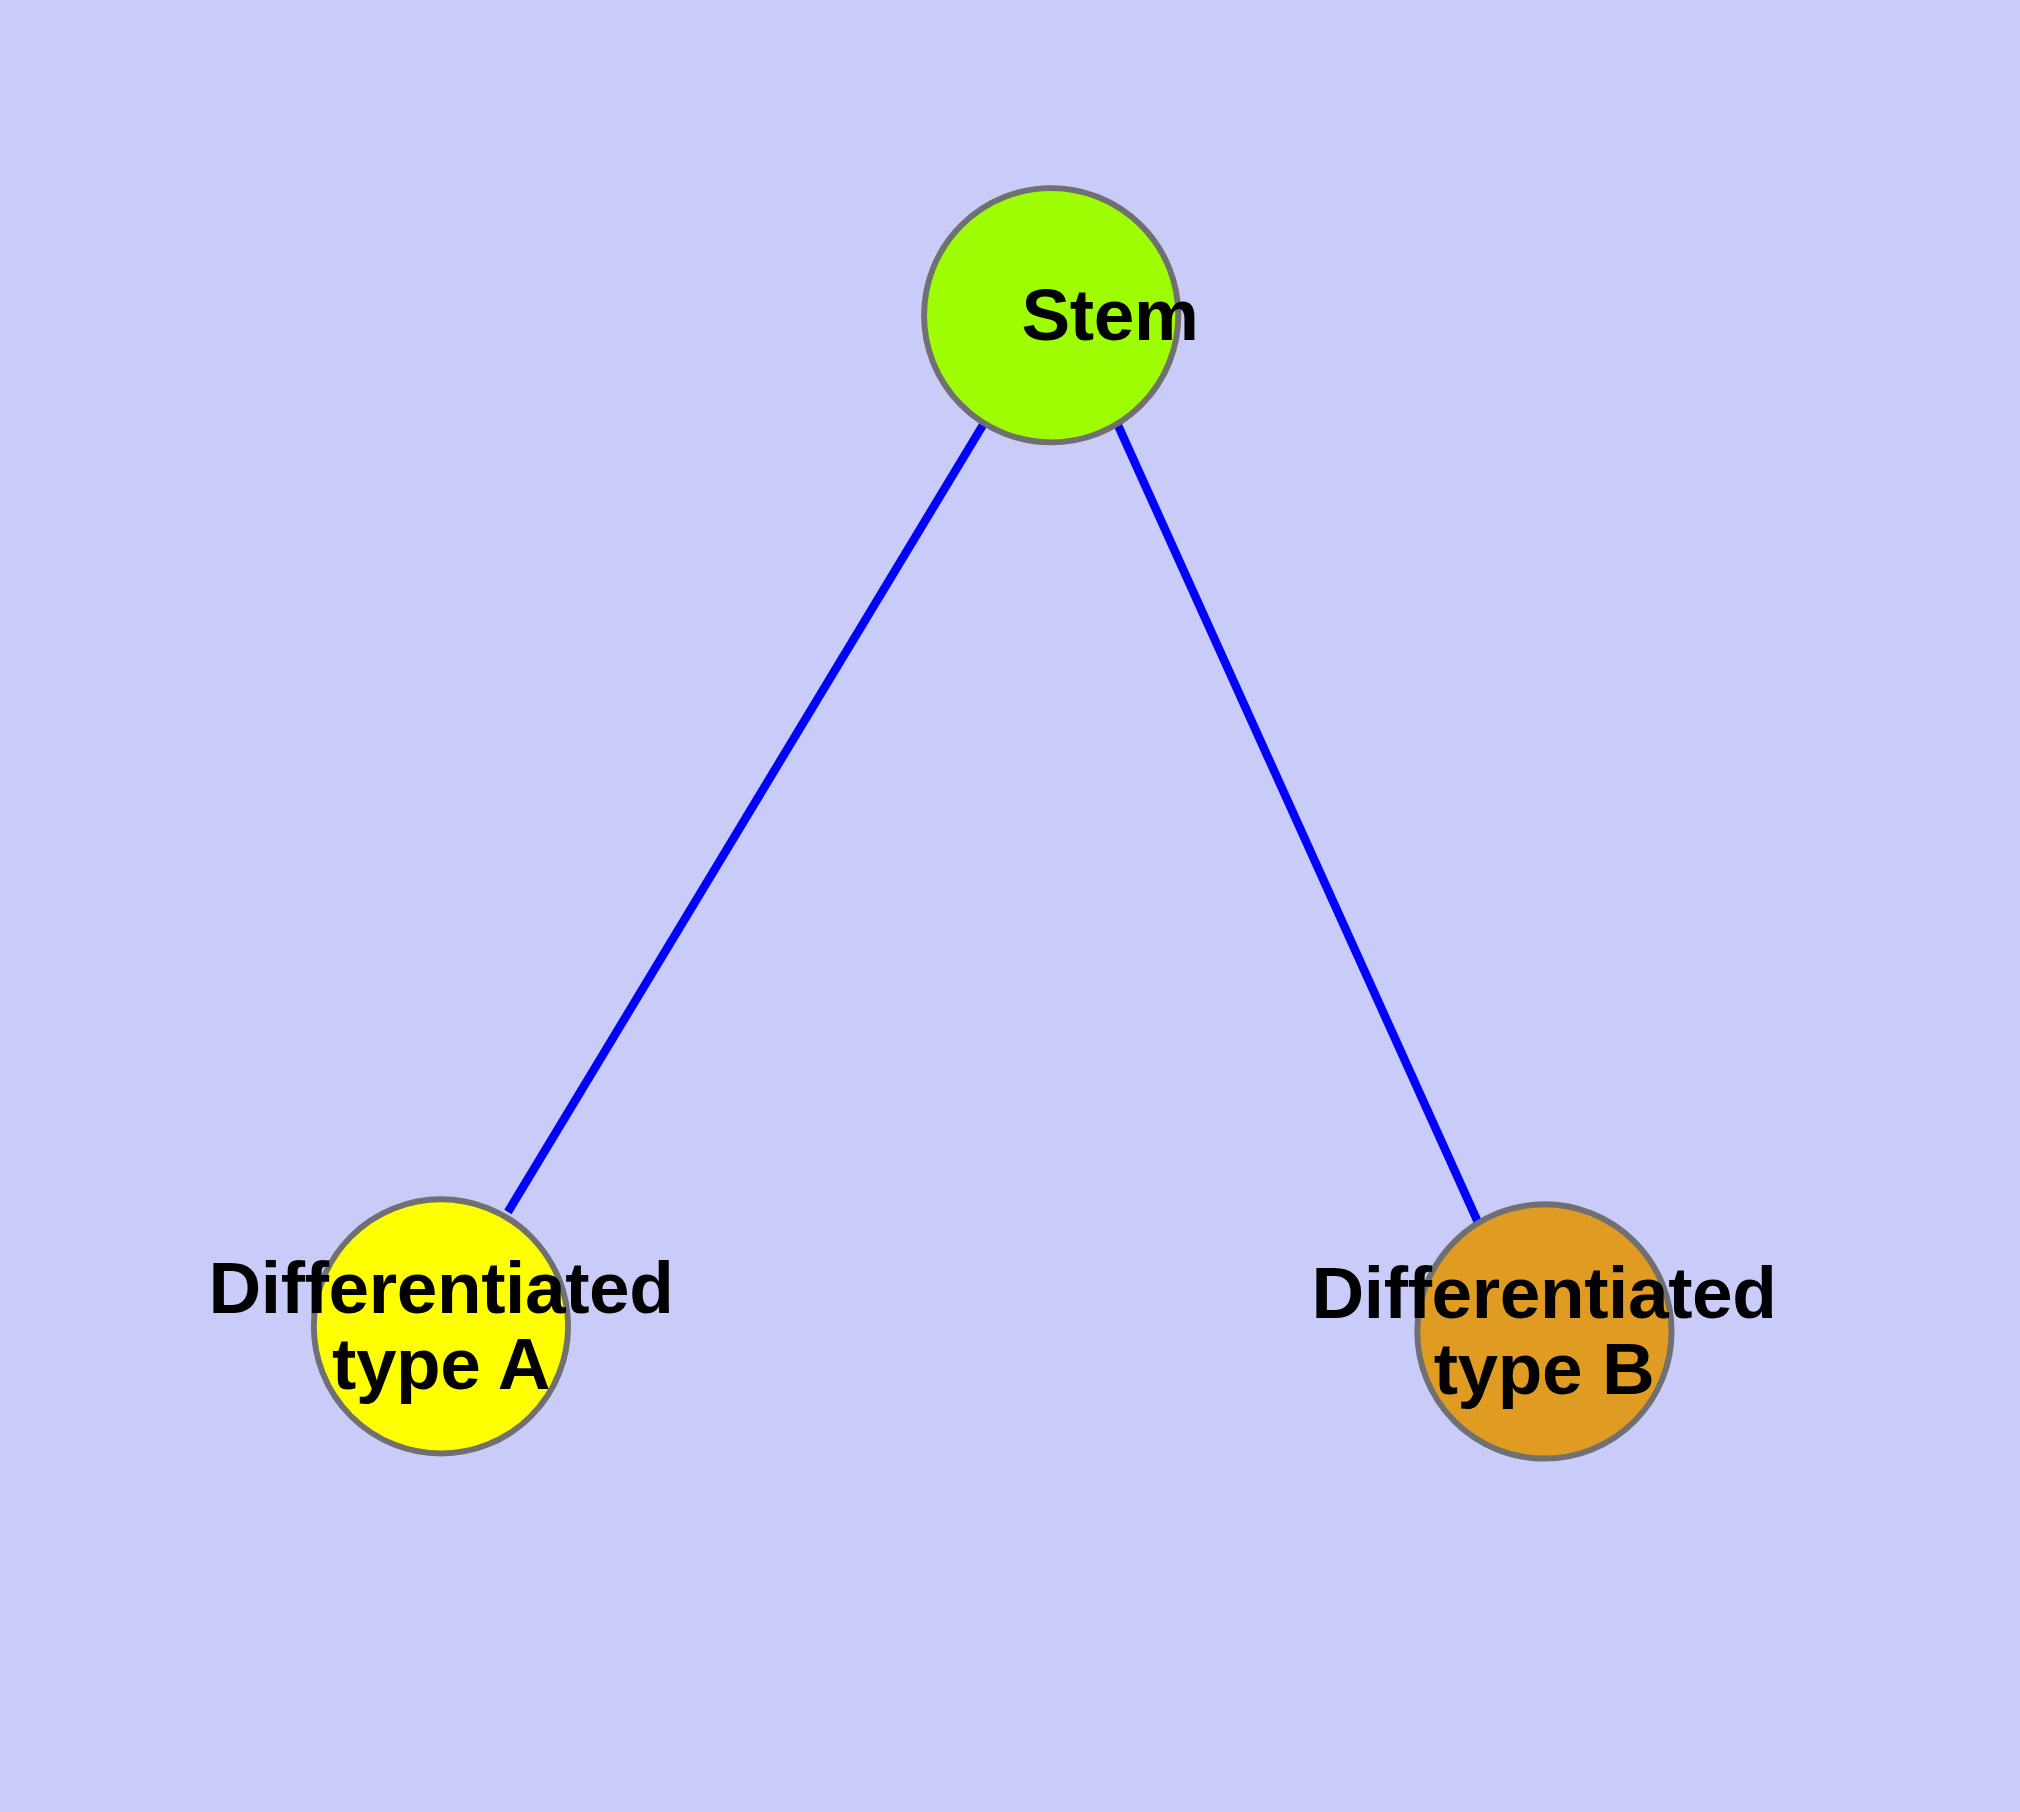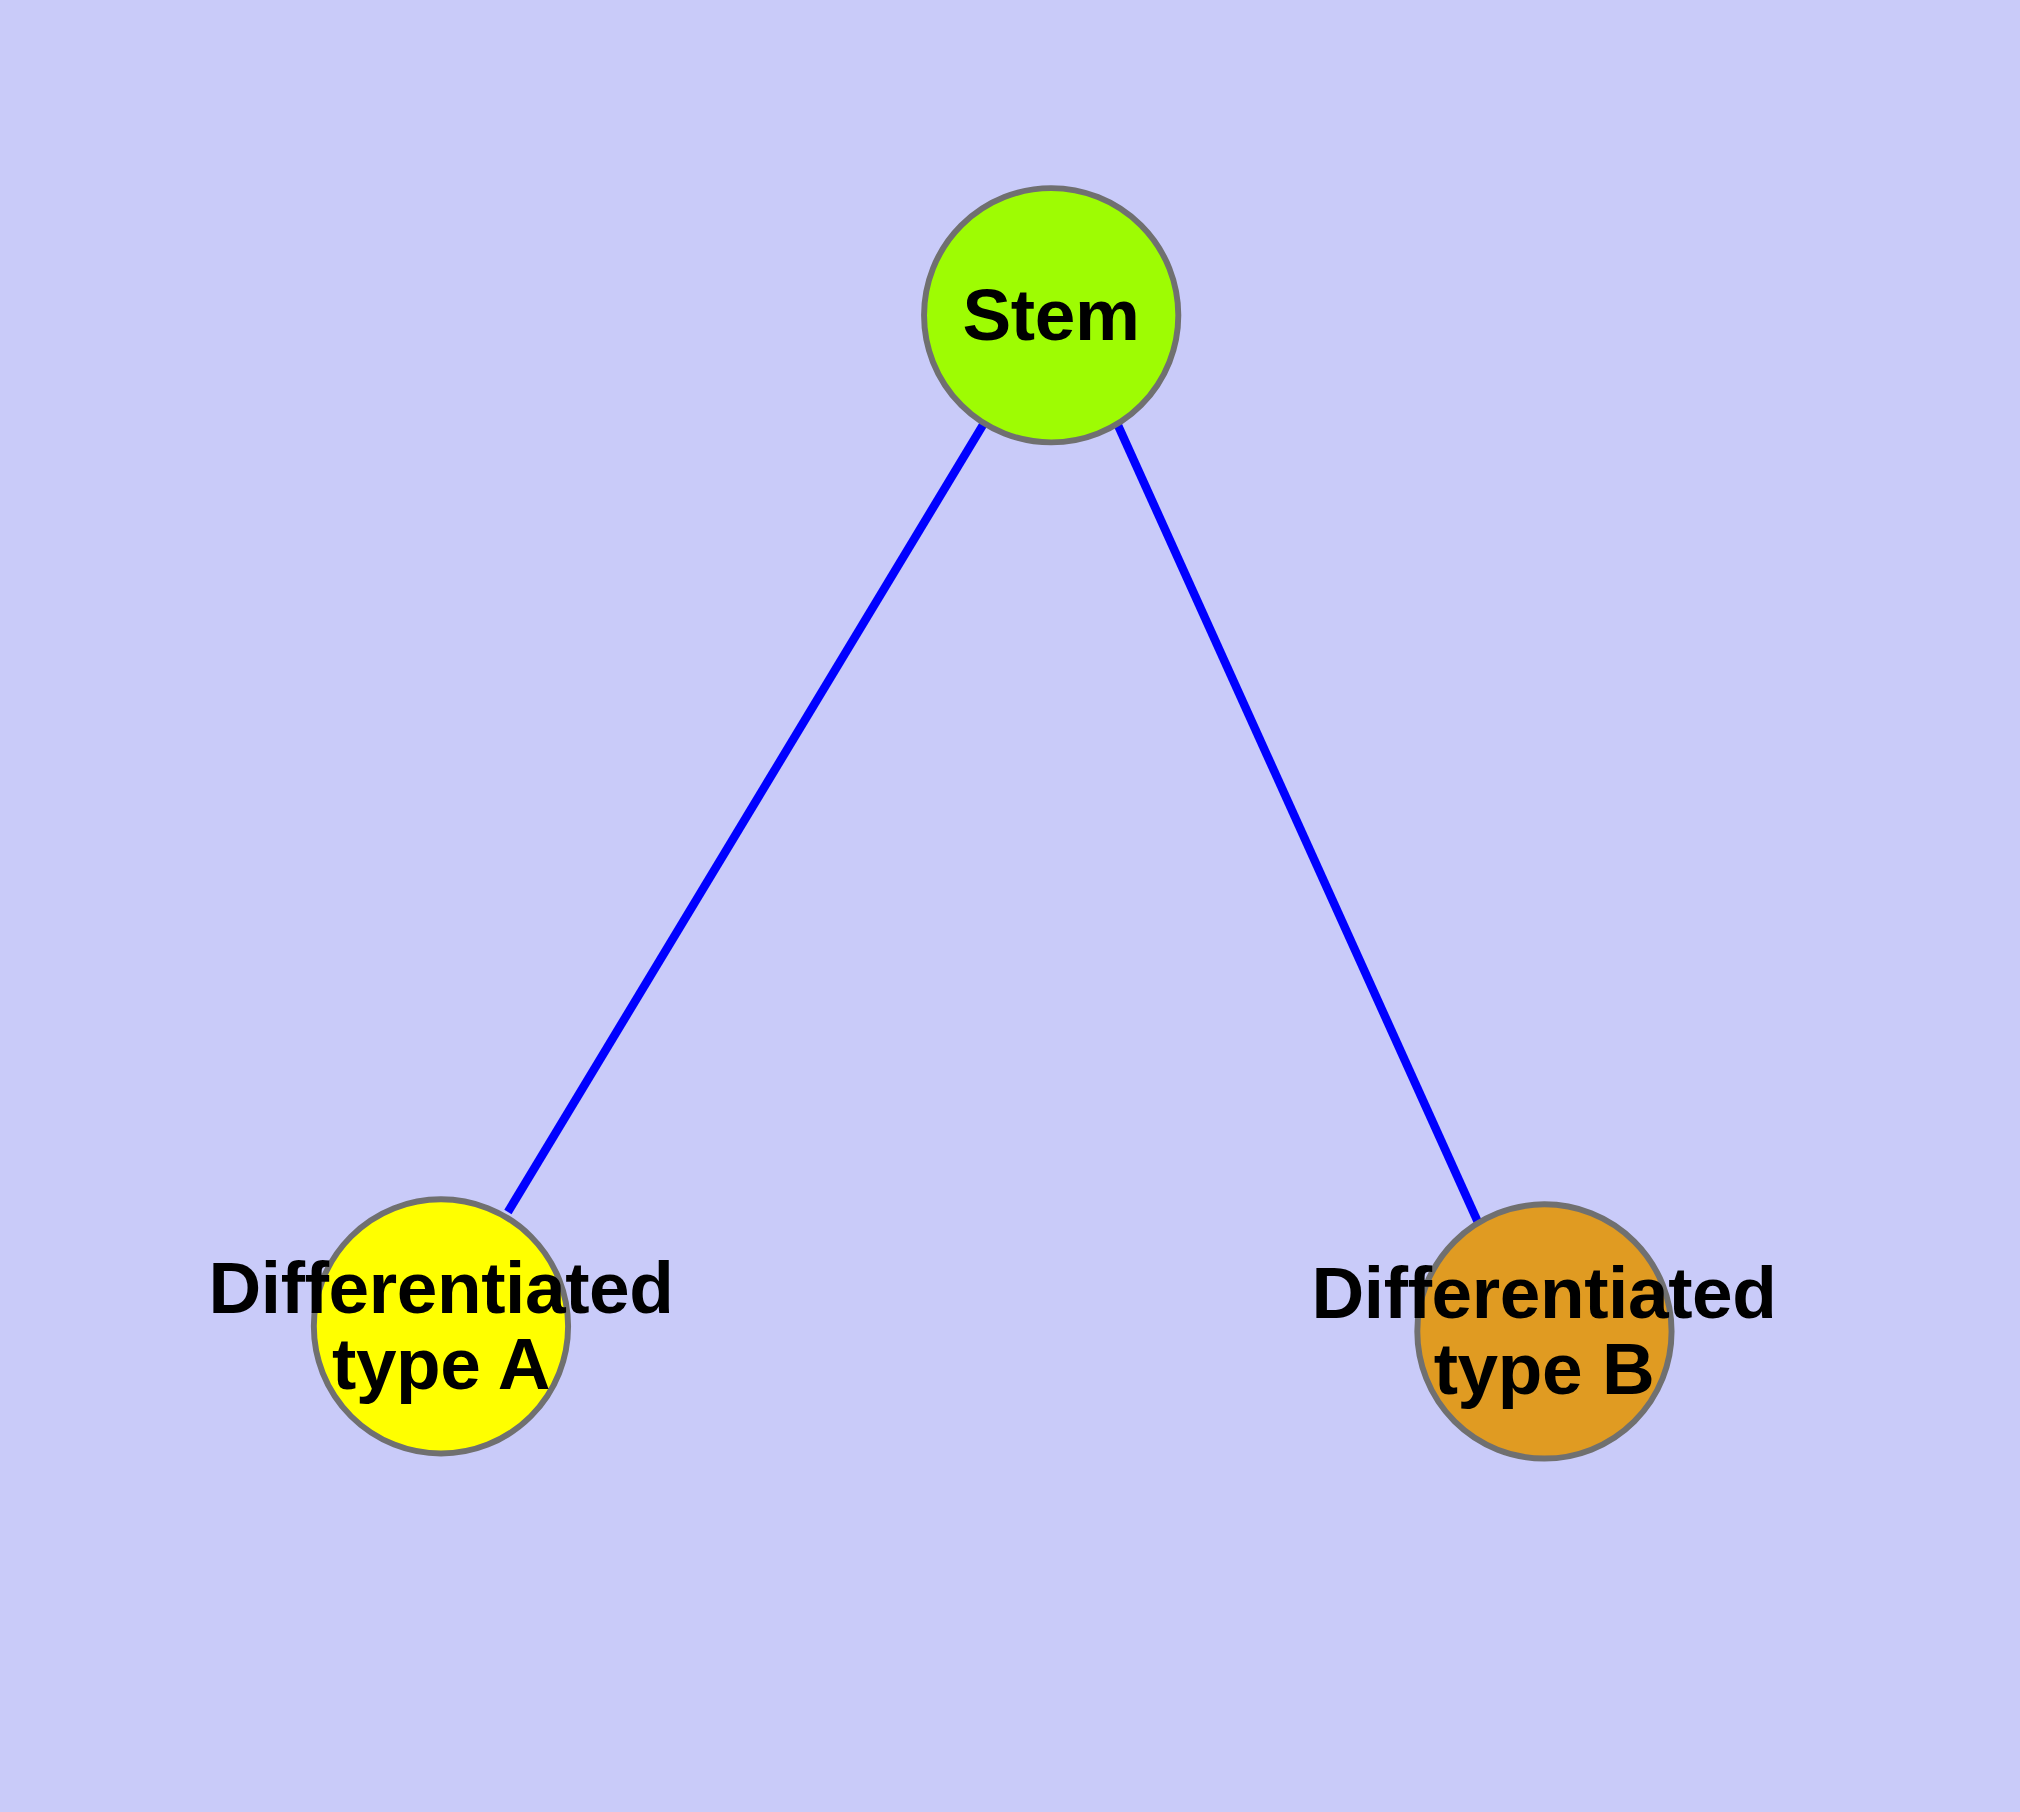--- a/index.html
+++ b/index.html
@@ -60,21 +60,21 @@
       <line class="edge-line" x1="1161" y1="499" x2="599" y2="1430" stroke="#0000ff" stroke-width="10"></line>
       <line class="edge-line" x1="1318" y1="500" x2="1744" y2="1443" stroke="#0000ff" stroke-width="10"></line>
     </g>
     <g>
       <circle class="node-circle" cx="1240" cy="372" r="150" fill="#9efc03" stroke="#707070" stroke-width="7"></circle>
       <circle class="node-circle" cx="520" cy="1565" r="150" fill="#ffff00" stroke="#707070" stroke-width="7"></circle>
       <circle class="node-circle" cx="1822" cy="1571" r="150" fill="#e09b22" stroke="#707070" stroke-width="7"></circle>
     </g>
   </svg>
 
-  <div class="node-label" style="left: 1051px; top: 315px; color: rgb(0, 0, 0); font-size: 73px;">Stem</div>
+  <div class="node-label" style="left: 1110px; top: 315px; color: rgb(0, 0, 0); font-size: 73px;">Stem</div>
 
   <div class="node-label" style="left: 441px; top: 1326px; color: rgb(0, 0, 0); font-size: 73px;">Differentiated
 type A</div>
 
   <div class="node-label" style="left: 1544px; top: 1331px; color: rgb(0, 0, 0); font-size: 73px;">Differentiated
 type B</div>
 
 </div>
 
 

